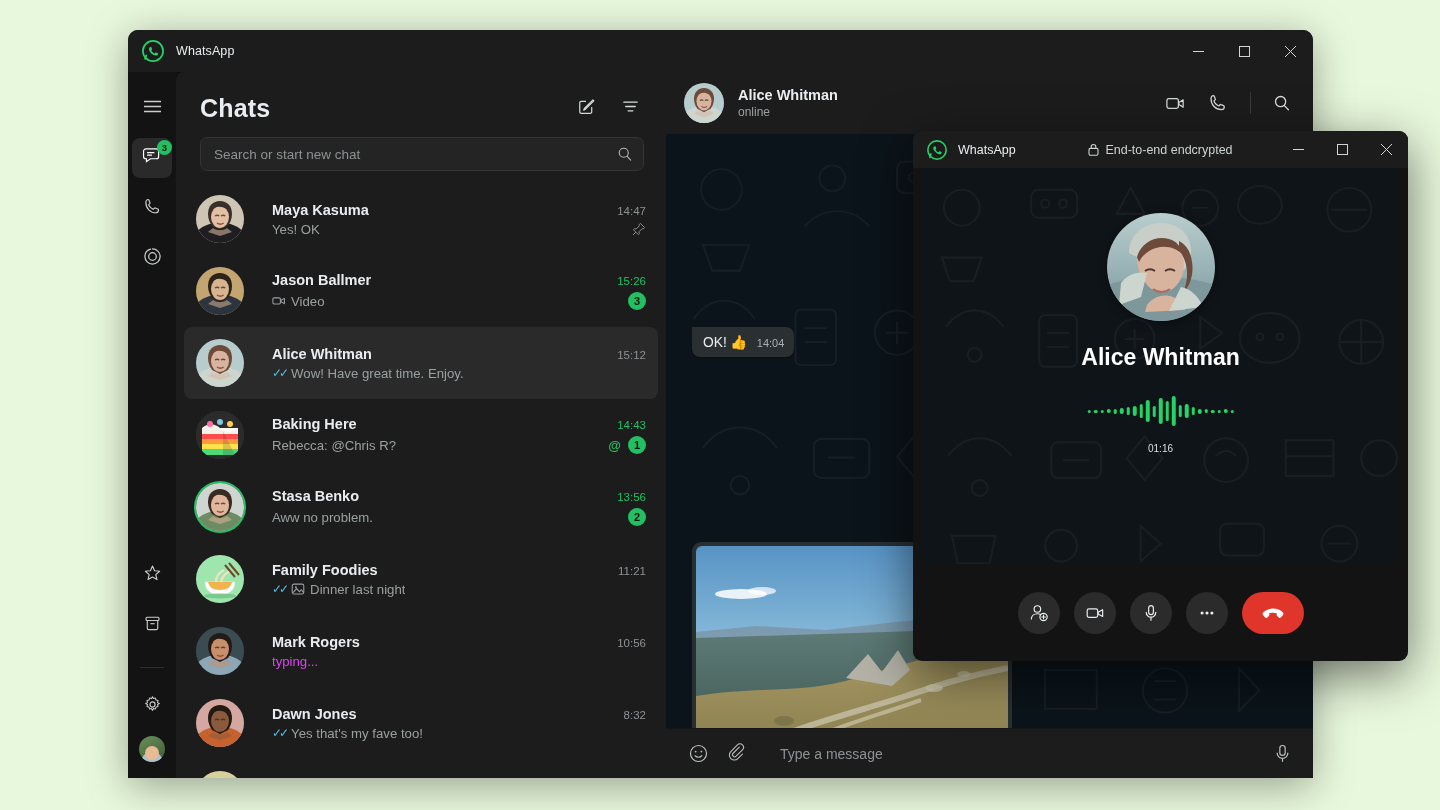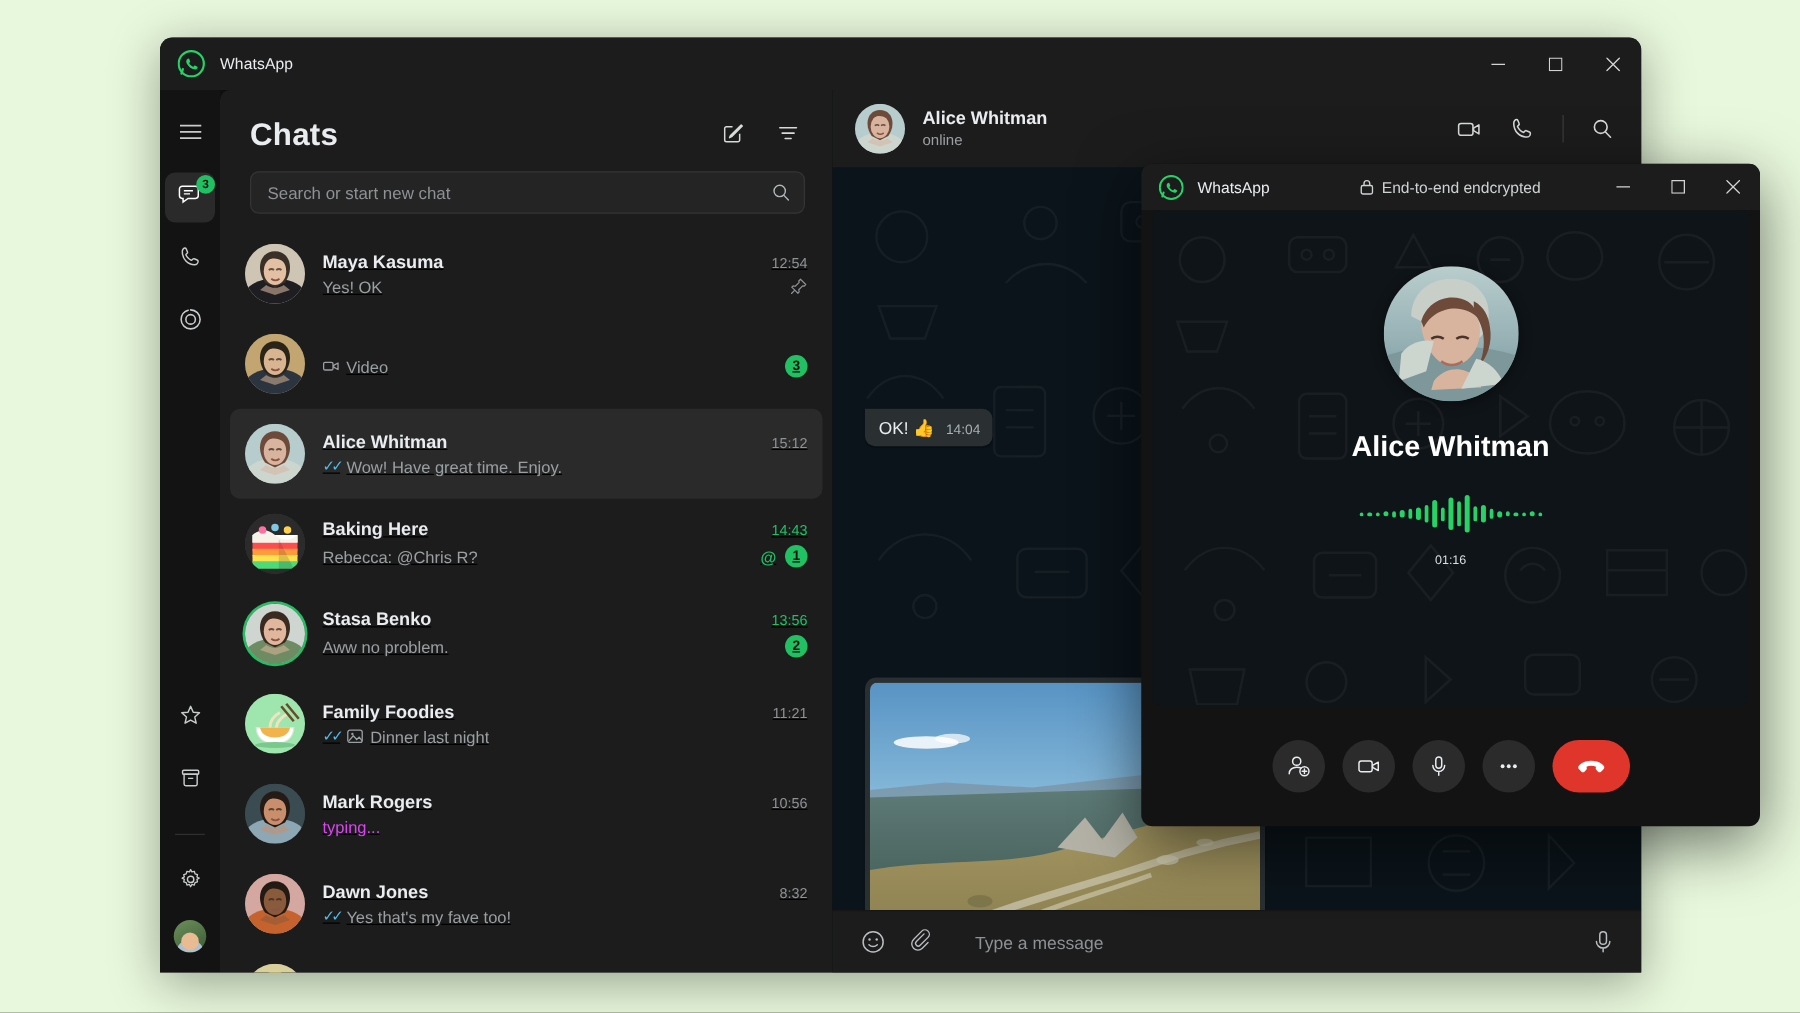--- a/index.html
+++ b/index.html
@@ -99,21 +99,21 @@
   .chat-row {
     display:flex; align-items:center; height:72px; margin:0 8px; padding: 0 12px 0 12px;
     border-radius:8px; cursor:pointer;
   }
   .chat-row.selected { background:#2a2a2a; }
   .av {
     width:48px; height:48px; border-radius:50%; flex:none; overflow:hidden;
     position:relative; background:#3a3a3a;
   }
   .av.ring { box-shadow: 0 0 0 2px #21c063; }
-  .chat-main { flex:1; min-width:0; margin-left:14px;text-decoration:underline; }
+  .chat-main { flex:1; min-width:0; margin-left:28px; }
   .chat-top { display:flex; align-items:baseline; }
   .chat-name { color:#e9edef; font-size:14.5px; font-weight:bold; white-space:nowrap;}
   .chat-time { margin-left:auto; font-size:11.5px; color:#8d9294; padding-left:8px;}
   .chat-time.unread { color:#21c063; }
   .chat-bot { display:flex; align-items:center; margin-top:4px;}
   .chat-msg {
     color:#9aa0a2; font-size:13.2px; white-space:nowrap; overflow:hidden;
     text-overflow:ellipsis; display:flex; align-items:center; gap:5px;
   }
   .chat-msg.typing { color:#d946ef; }
@@ -373,21 +373,21 @@
     <path d="M12 19c0-8 5-13 12-13s12 5 12 13c0 5-2 9-4 12l-8 4-8-4c-2-3-4-7-4-12z" fill="#3a3028"></path>
     <ellipse cx="24" cy="22" rx="9" ry="11" fill="#e3c0a4"></ellipse>
     <path d="M13 18c2-8 8-12 14-10 5 2 8 6 8 11-3-5-8-8-14-7-4 1-7 3-8 6z" fill="#3a3028"></path>
     <path d="M19 21c1.4-1 3-1 4.2 0M25 21c1.4-1 3-1 4.2 0" stroke="#3a2a20" stroke-width="1.4" fill="none" opacity=".75"></path>
     <path d="M21 28c2 1.6 4.6 1.6 6.6 0" stroke="#8a5444" stroke-width="1.4" fill="none"></path>
     <path d="M17 33c4 3 10 3 14 0l5 4-12 4-12-4z" fill="#e3c0a4" opacity=".55"></path>
   </svg></div>
      <div class="chat-main">
        <div class="chat-top">
          <span class="chat-name">Maya Kasuma</span>
-         <span class="chat-time">12:54</span>
+         <span class="chat-time">14:47</span>
        </div>
        <div class="chat-bot">
          <span class="chat-msg">
 
            <span>Yes! OK</span>
          </span>
          <span class="chat-meta">
 
            <span class="pin-icon" style="display:flex;">
                   <svg width="14" height="14" viewBox="0 0 16 16">
@@ -403,20 +403,24 @@
     <rect width="48" height="48" fill="#c2a570"></rect>
     <path d="M0 38c5-7 13-10 24-10s19 3 24 10v10H0z" fill="#2c3440"></path>
     <path d="M12 19c0-8 5-13 12-13s12 5 12 13c0 5-2 9-4 12l-8 4-8-4c-2-3-4-7-4-12z" fill="#2b2418"></path>
     <ellipse cx="24" cy="22" rx="9" ry="11" fill="#d9b491"></ellipse>
     <path d="M13 18c2-8 8-12 14-10 5 2 8 6 8 11-3-5-8-8-14-7-4 1-7 3-8 6z" fill="#2b2418"></path>
     <path d="M19 21c1.4-1 3-1 4.2 0M25 21c1.4-1 3-1 4.2 0" stroke="#3a2a20" stroke-width="1.4" fill="none" opacity=".75"></path>
     <path d="M21 28c2 1.6 4.6 1.6 6.6 0" stroke="#8a5444" stroke-width="1.4" fill="none"></path>
     <path d="M17 33c4 3 10 3 14 0l5 4-12 4-12-4z" fill="#d9b491" opacity=".55"></path>
   </svg></div>
      <div class="chat-main">
+       <div class="chat-top">
+         <span class="chat-name">Jason Ballmer</span>
+         <span class="chat-time unread">15:26</span>
+       </div>
        <div class="chat-bot">
          <span class="chat-msg">
 
            <span style="display:flex;color:#9aa0a2;">
                   <svg width="14" height="14" viewBox="0 0 16 16" style="flex:none;">
                     <rect x="1" y="4.4" width="8.6" height="7" rx="1.4" fill="none" stroke="currentColor" stroke-width="1.2"></rect>
                     <path d="M10.2 7.2l4-2.2v6l-4-2.2z" fill="none" stroke="currentColor" stroke-width="1.2" stroke-linejoin="round"></path>
                   </svg>
                 </span>
            <span>Video</span>

